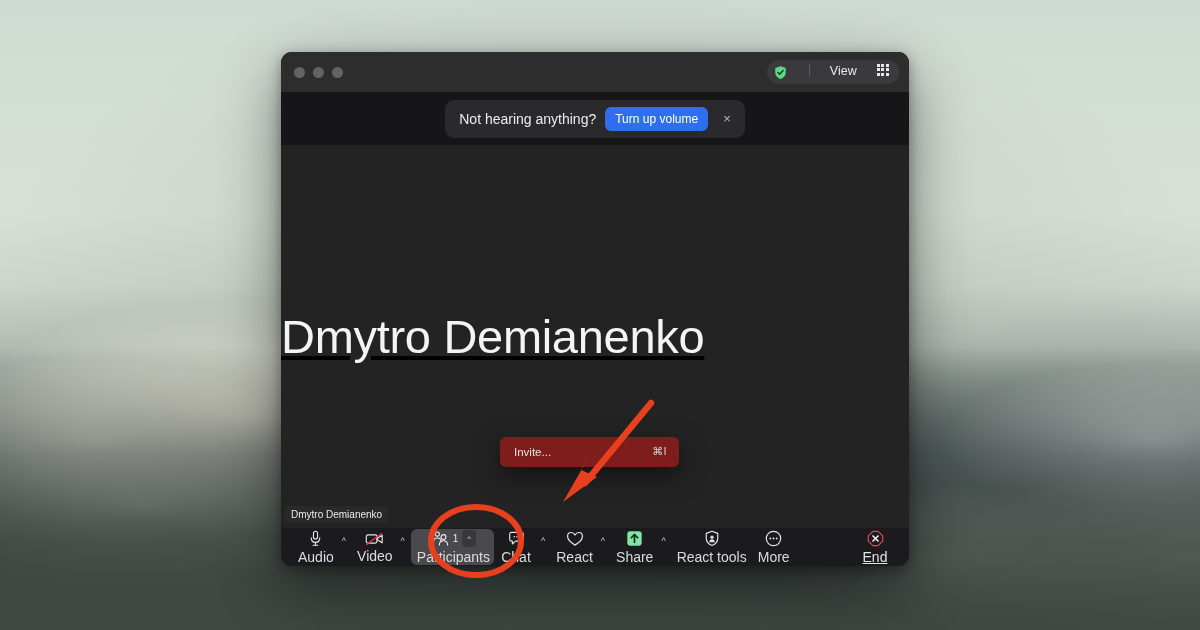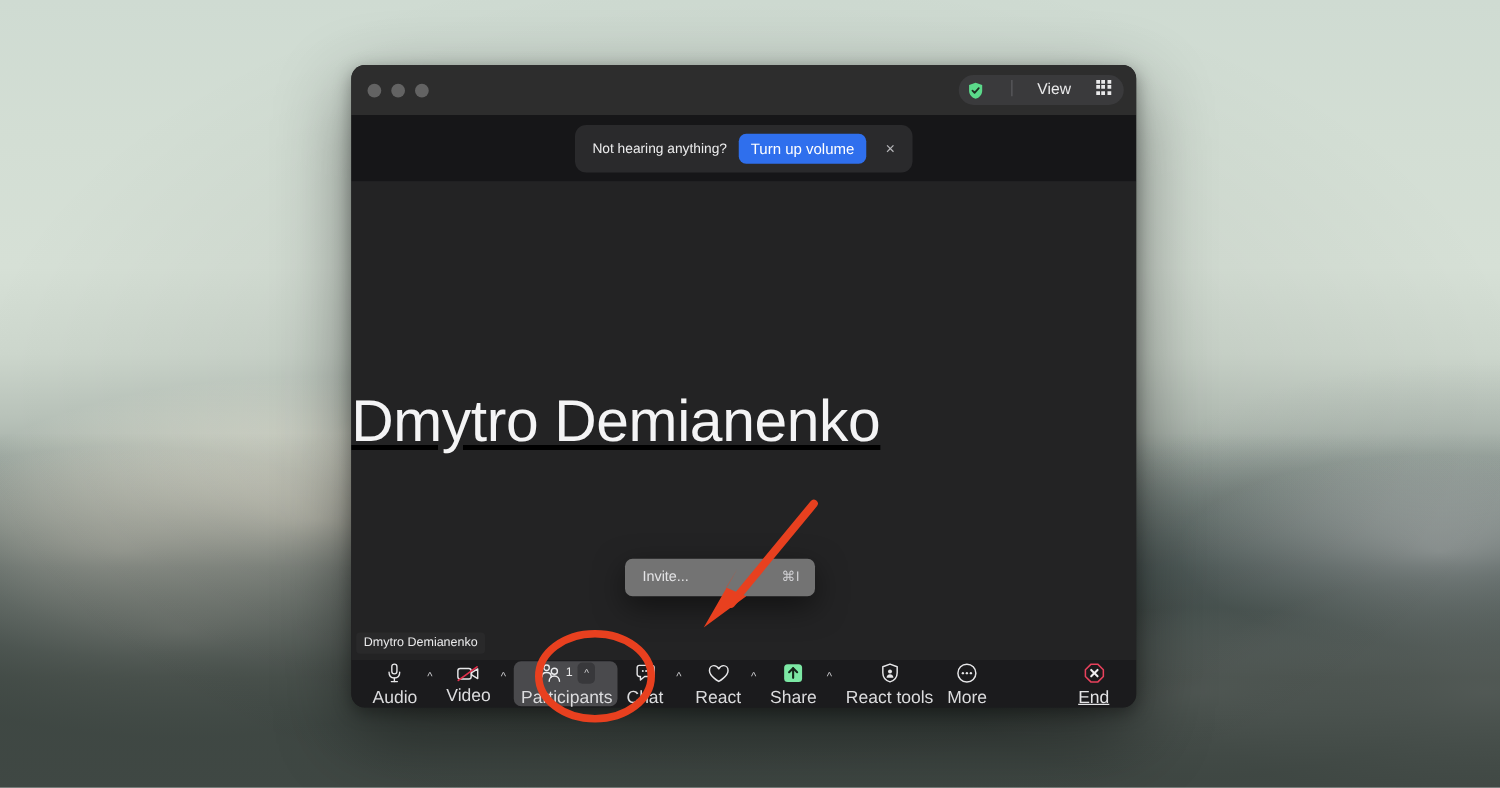--- a/index.html
+++ b/index.html
@@ -92,21 +92,21 @@
     height: 53px;
     background: #161618;
     display: flex; align-items: center; justify-content: center;
   }
   #audio-banner {
     display: flex; align-items: center; gap: 9px;
     background: #2a2a2c;
     border-radius: 9px;
     padding: 7px 8px 7px 14px;
   }
-  .banner-text { color: #ededee; font-size: 11px; }
+  .banner-text { color: #ededee; font-size: 14px; }
   #turn-up-volume {
     background: #2f6fed;
     color: #fff;
     font-size: 12px;
     padding: 5px 10px;
     border: none;
     border-radius: 6px;
     cursor: pointer;
     font-family: inherit;
   }
@@ -135,23 +135,23 @@
     background: rgba(42,42,44,0.85);
     color: #e9e9ea;
     font-size: 10px;
     padding: 3px 6px;
     border-radius: 3px;
   }
 
   
   #invite-menu {
     position: absolute;
-    left: 219px; bottom: 51px;
-    width: 152px;
-    background: #737373;
+    left: 219px; bottom: 61px;
+    width: 179px;
+    background: #7f1d1d;
     border-radius: 6px;
     padding: 4px 0;
     box-shadow: 0 8px 24px rgba(0,0,0,0.5);
     z-index: 6;
   }
   .menu-item {
     display: flex; align-items: center; justify-content: space-between;
     padding: 4px 12px 5px 14px;
     color: #e4e4e6;
     font-size: 11.5px;

